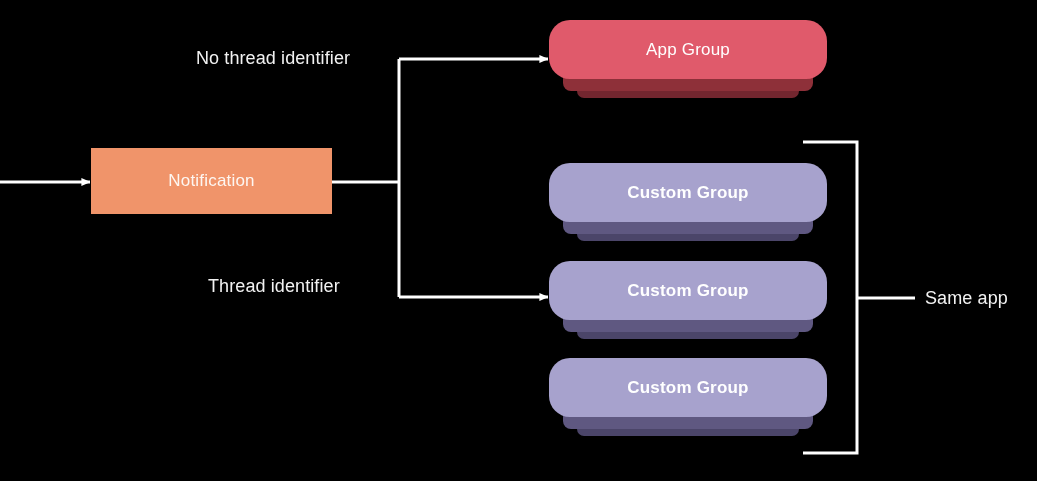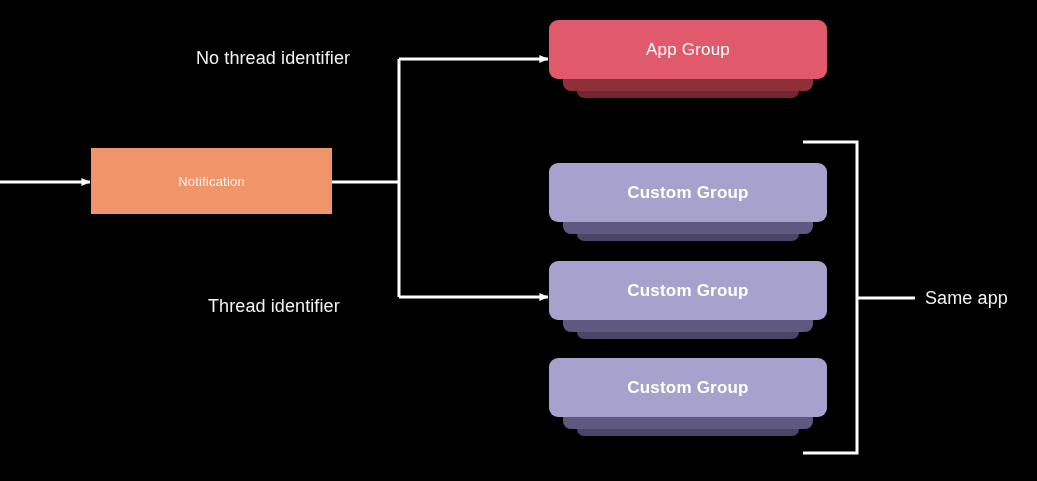--- a/index.html
+++ b/index.html
@@ -31,51 +31,51 @@
   
   .label {
     position: absolute;
     color: #f2f2f2;
     font-size: 18px;
     line-height: 22px;
     white-space: nowrap;
     letter-spacing: 0.1px;
   }
   #label-no-thread { left: 196px; top: 47px; }
-  #label-thread    { left: 208px; top: 275px; margin-top: 20px; }
+  #label-thread    { left: 208px; top: 275px; }
   #label-same-app  { left: 925px; top: 287px; }
 
   
   #notification {
     position: absolute;
     left: 91px;
     top: 148px;
     width: 241px;
     height: 66px;
     background: #F0946A;
     display: flex;
     align-items: center;
     justify-content: center;
   }
   #notification .box-text {
     color: #fdf6f1;
-    font-size: 13px;
+    font-size: 17px;
     letter-spacing: 0.2px;
   }
 
   
   .card-stack {
     position: absolute;
     left: 549px;
     width: 278px;
   }
   .card-layer {
     position: absolute;
     left: 0;
-    border-radius: 9px;
+    border-radius: 21px;
   }
   .card-layer.back2 {
     left: 28px;
     width: 222px;
     height: 34px;
     top: 44px;
     border-radius: 7px;
   }
   .card-layer.back1 {
     left: 14px;

